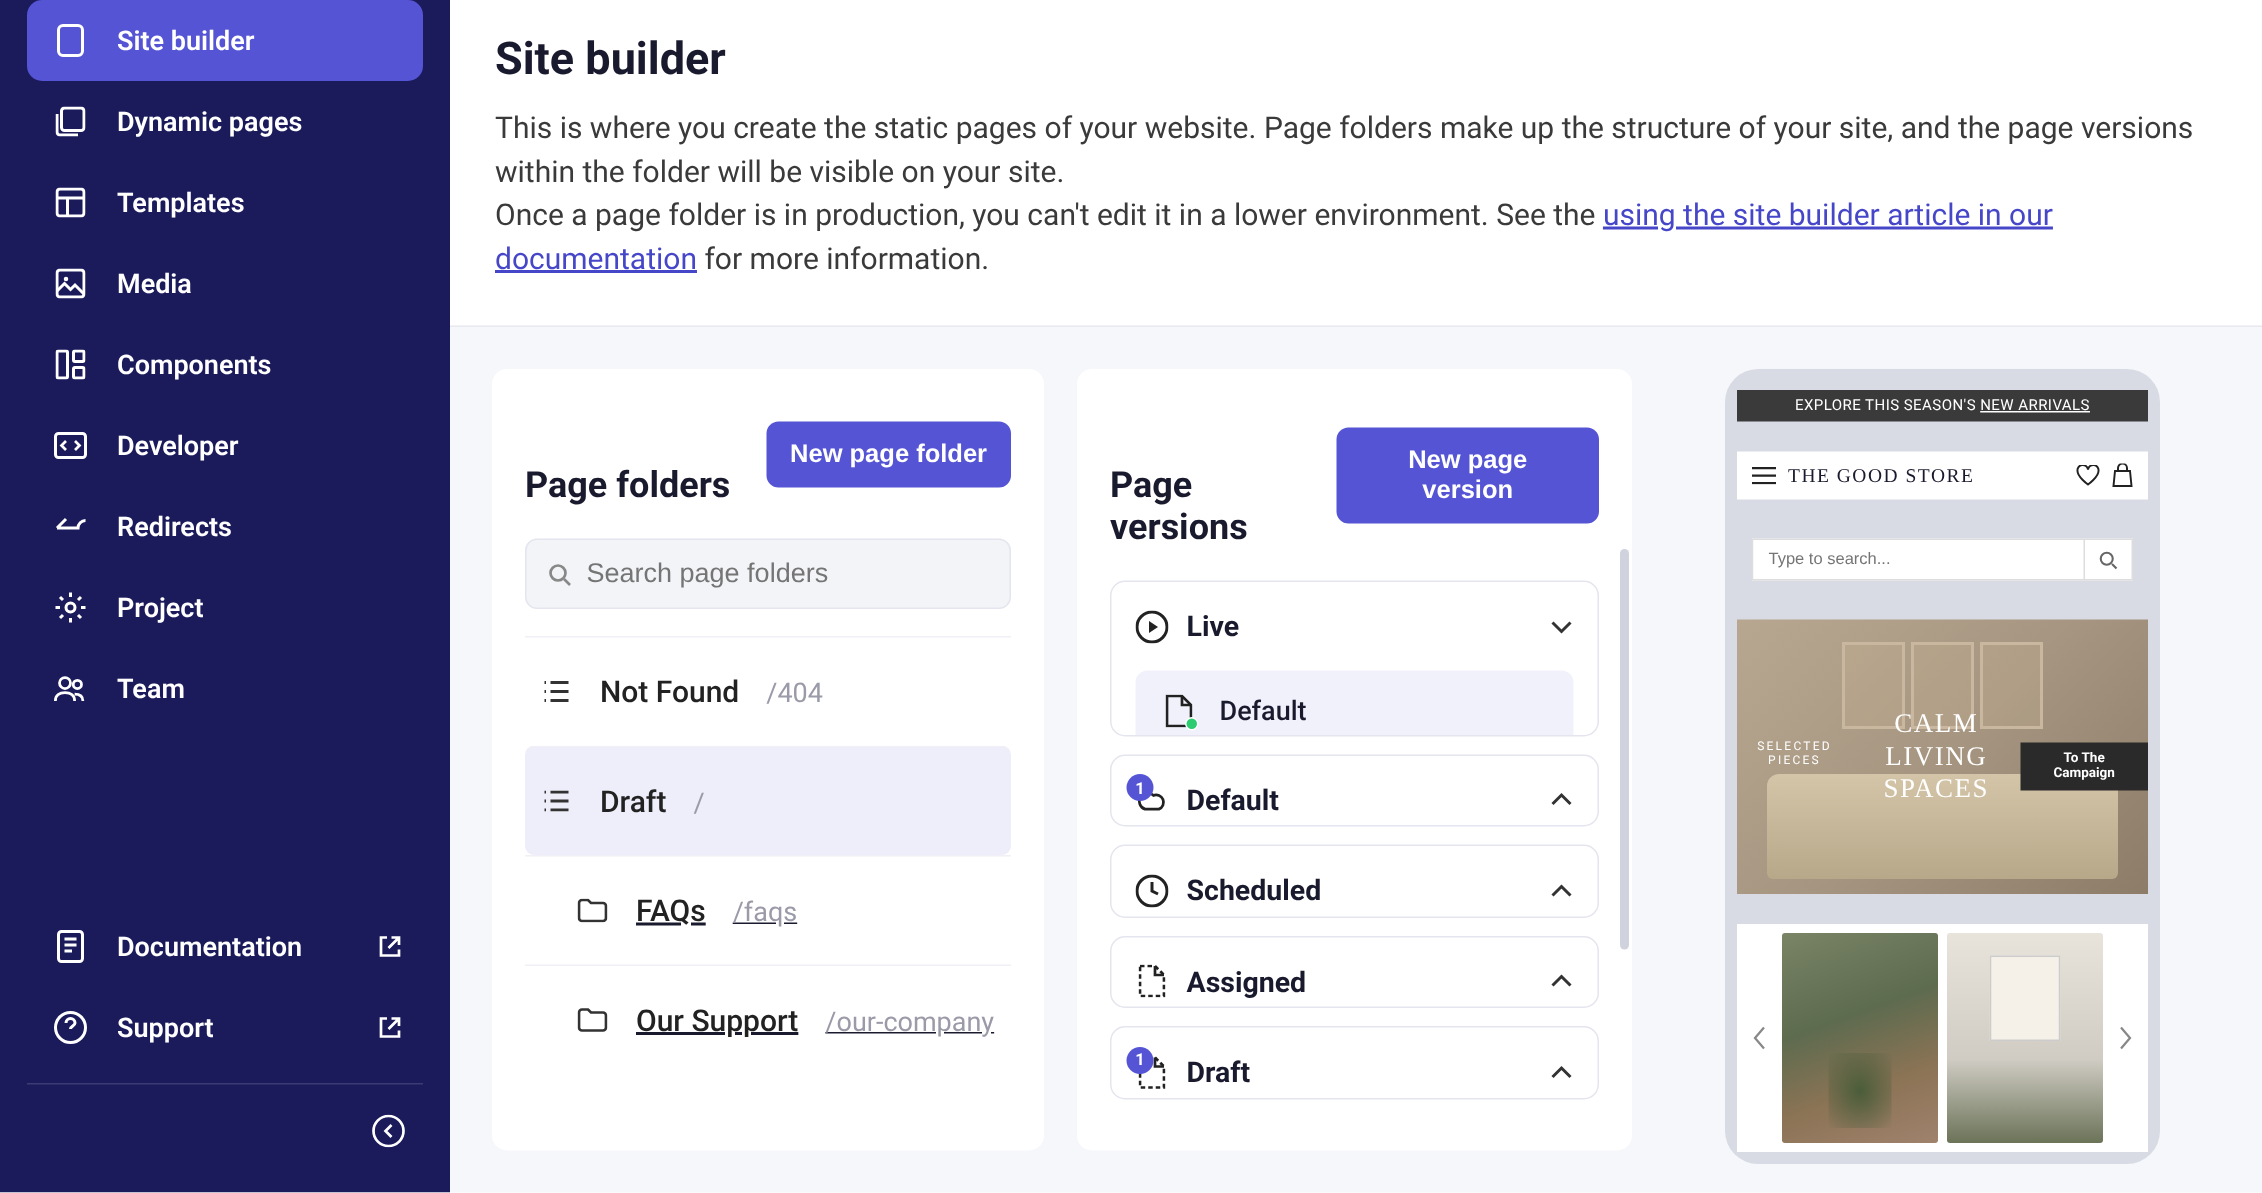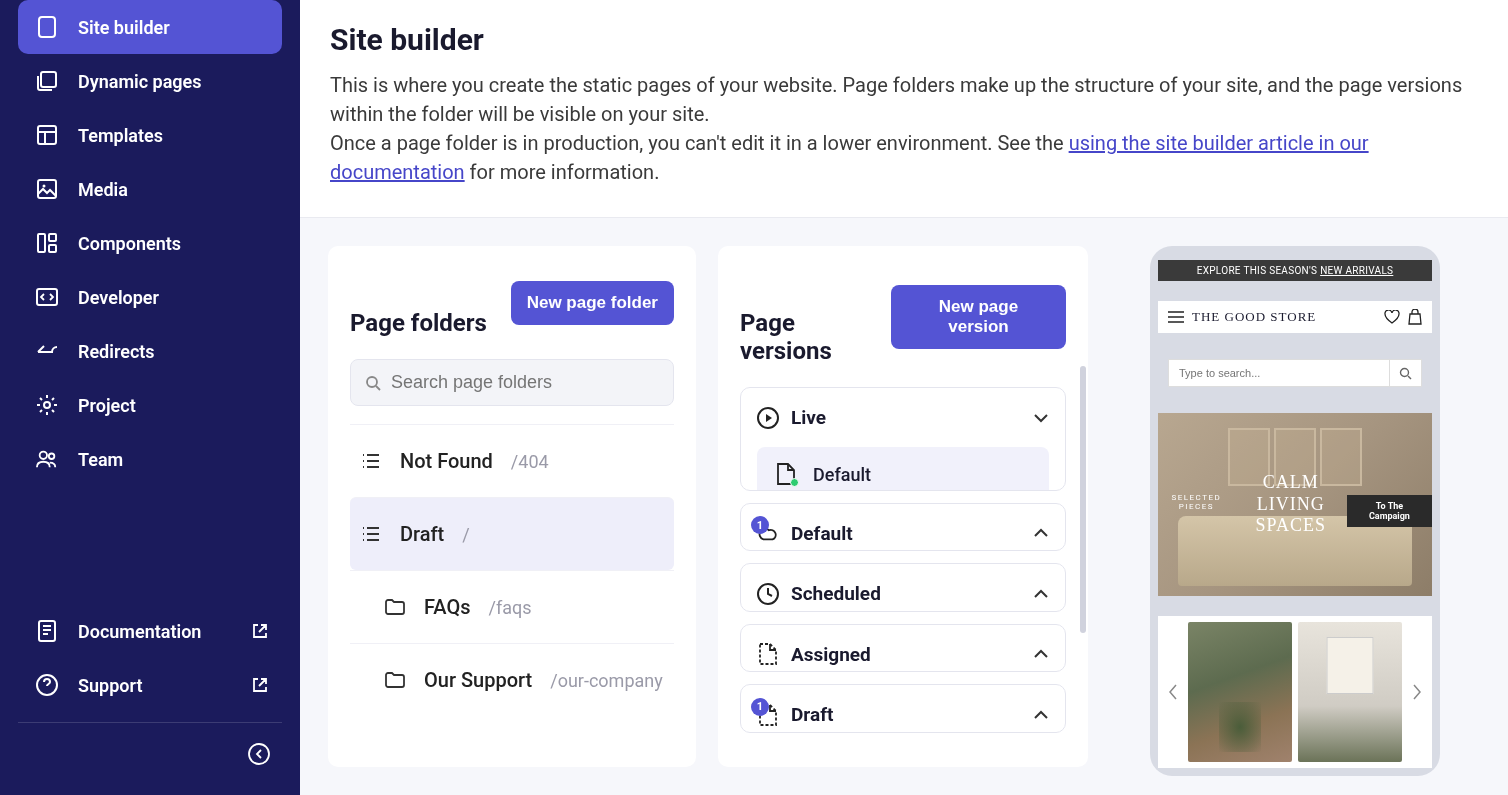--- a/index.html
+++ b/index.html
@@ -23,21 +23,21 @@
 .panel { background: #fff; border-radius: 10px; padding: 22px; display: flex; flex-direction: column; overflow: hidden; }
 .panel-folders { width: 368px; }
 .panel-versions { width: 370px; position: relative; }
 .panel-header { display: flex; justify-content: space-between; align-items: center; margin-bottom: 22px; }
 .panel-title { font-size: 24px; font-weight: 700; margin-top: 41px; }
 .primary-btn { background: #5454d4; color: #fff; border: none; border-radius: 8px; padding: 12px 16px; font-size: 17px; font-weight: 600; cursor: pointer; }
 .search-box { display: flex; align-items: center; gap: 10px; background: #f3f4f8; border: 1px solid #e4e5ee; border-radius: 8px; padding: 12px 14px; margin-bottom: 18px; }
 .search-box input { border: none; background: transparent; outline: none; font-size: 18px; flex: 1; color: #b91c1c; }
 .folder-row { display: flex; align-items: center; gap: 18px; padding: 24px 10px; cursor: pointer; border-top: 1px solid #f0f0f6; }
 .folder-row.active { background: #eeeefa; border-radius: 6px; }
-.folder-row.child { padding-left: 34px; }
+.folder-row.child { padding-left: 34px; text-decoration: underline; }
 .folder-icon-slot { width: 22px; display: flex; align-items: center; justify-content: center; color: #333; }
 .folder-name { font-size: 20px; font-weight: 500; color: #222; }
 .folder-path { font-size: 18px; color: #9a9aa8; }
 .folder-texts { display: flex; gap: 18px; align-items: baseline; flex-wrap: wrap; }
 .version-group { border: 1px solid #e4e5ee; border-radius: 10px; margin-bottom: 12px; overflow: hidden; }
 .version-header { display: flex; align-items: center; gap: 12px; padding: 18px 16px; cursor: pointer; }
 .version-header .v-label { font-size: 19px; font-weight: 700; flex: 1; }
 .version-header .chev { margin-left: auto; }
 .version-sub { background: #f1f1fb; margin: 0 16px 16px 16px; border-radius: 8px; padding: 16px 18px; display: flex; align-items: center; gap: 16px; cursor: pointer; }
 .version-sub .v-sub-label { font-size: 18px; font-weight: 500; }

